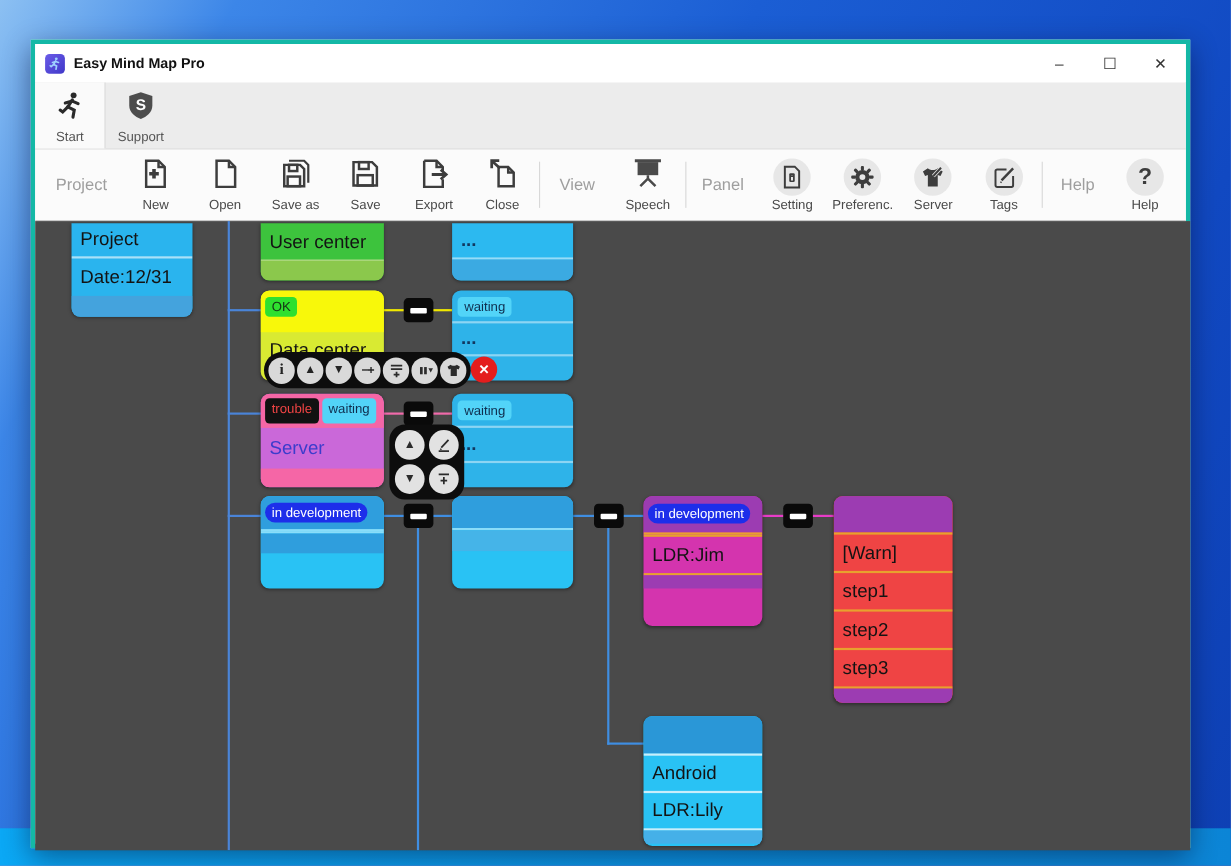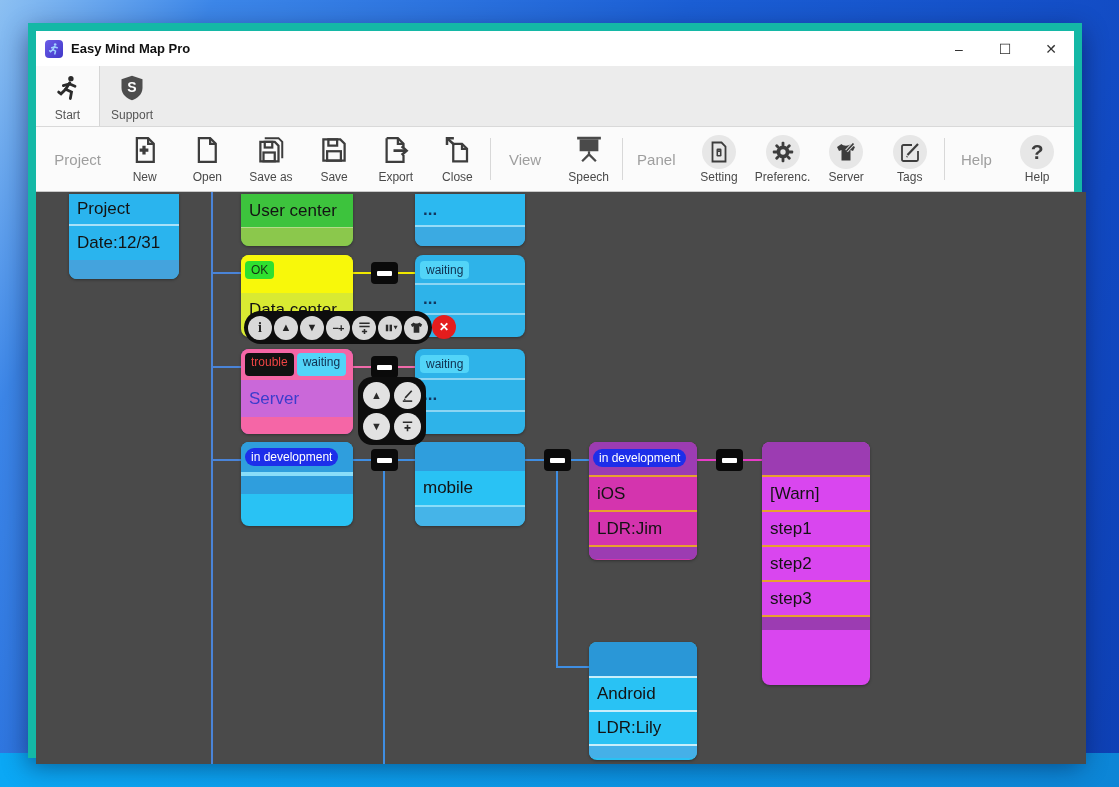--- a/index.html
+++ b/index.html
@@ -5,22 +5,22 @@
   * { margin:0; padding:0; box-sizing:border-box; }
   html,body { width:1119px; height:787px; overflow:hidden; }
   body {
     font-family:"Liberation Sans", sans-serif;
     background: linear-gradient(118deg, #8cc0f2 0%, #3c86e8 14%, #1b5ed4 45%, #1149c2 78%, #0e40b4 100%);
     position:relative;
   }
   .bottom-glow { position:absolute; left:0; bottom:0; width:1119px; height:34px;
     background:linear-gradient(to right,#0ba8f5,#0c85d6); }
   
-  .window { position:absolute; left:28px; top:23px; width:1054px; height:735px;
-    background:#fff; border:8px solid #14b8a6; box-shadow:0 8px 24px rgba(0,0,30,.45); }
+  .window { position:absolute; left:28px; top:36px; width:1054px; height:735px;
+    background:#fff; border:4px solid #14b8a6; box-shadow:0 8px 24px rgba(0,0,30,.45); }
   
   .titlebar { height:35px; background:#fff; display:flex; align-items:center; padding-left:9px; }
   .appicon { width:18px; height:18px; border-radius:4px; background:linear-gradient(135deg,#6b5ce8,#4038c8);
     display:flex; align-items:center; justify-content:center; margin-right:8px; flex:0 0 auto; }
   .apptitle { font-size:13px; font-weight:700; color:#111; flex:1 1 auto; }
   .winbtns { display:flex; height:35px; }
   .winbtn { width:46px; height:35px; display:flex; align-items:center; justify-content:center;
     font-size:14px; color:#333; cursor:default; }
   
   .ribbon { height:61px; background:#ececec; border-bottom:1px solid #d9d9d9; display:flex; }
@@ -389,38 +389,36 @@
       <div style="height:30px;background:#2f9edd;padding:4px 4px">
         <span class="badge" style="background:#1d2eea;color:#fff;border-radius:9px">in development</span>
       </div>
       <div class="nsep" style="background:rgba(255,255,255,.45)"></div>
       <div class="nsep" style="background:rgba(255,255,255,.45)"></div>
       <div style="height:18px;background:#2f9edd"></div>
     </div>
 
     <div class="node" style="left:379px;top:250px;width:110px;height:84px;background:#29c2f4">
       <div style="height:29px;background:#2f9edd"></div>
-      <div class="nrow" style="height:34px">mobile</div>
       <div class="nsep" style="background:rgba(255,255,255,.45)"></div>
       <div style="height:19px;background:#45b4e8"></div>
     </div>
 
     <div class="node" style="left:553px;top:250px;width:108px;height:118px;background:#d434ae">
       <div style="height:33px;background:#9c3cb2;padding:5px 4px">
         <span class="badge" style="background:#1d2eea;color:#fff;border-radius:9px">in development</span>
       </div>
       <div class="nsep" style="background:#e8a12e"></div>
-      <div class="nrow" style="height:33px">iOS</div>
       <div class="nsep" style="background:#e8a12e"></div>
       <div class="nrow" style="height:33px">LDR:Jim</div>
       <div class="nsep" style="background:#e8a12e"></div>
       <div style="height:12px;background:#9c3cb2"></div>
     </div>
 
-    <div class="node" style="left:726px;top:250px;width:108px;height:243px;background:#d946ef">
+    <div class="node" style="left:726px;top:250px;width:108px;height:188px;background:#ef4444">
       <div style="height:33px;background:#9c3cb2"></div>
       <div class="nsep" style="background:#e8a12e"></div>
       <div class="nrow" style="height:33px">[Warn]</div>
       <div class="nsep" style="background:#e8a12e"></div>
       <div class="nrow" style="height:33px">step1</div>
       <div class="nsep" style="background:#e8a12e"></div>
       <div class="nrow" style="height:33px">step2</div>
       <div class="nsep" style="background:#e8a12e"></div>
       <div class="nrow" style="height:33px">step3</div>
       <div class="nsep" style="background:#e8a12e"></div>

